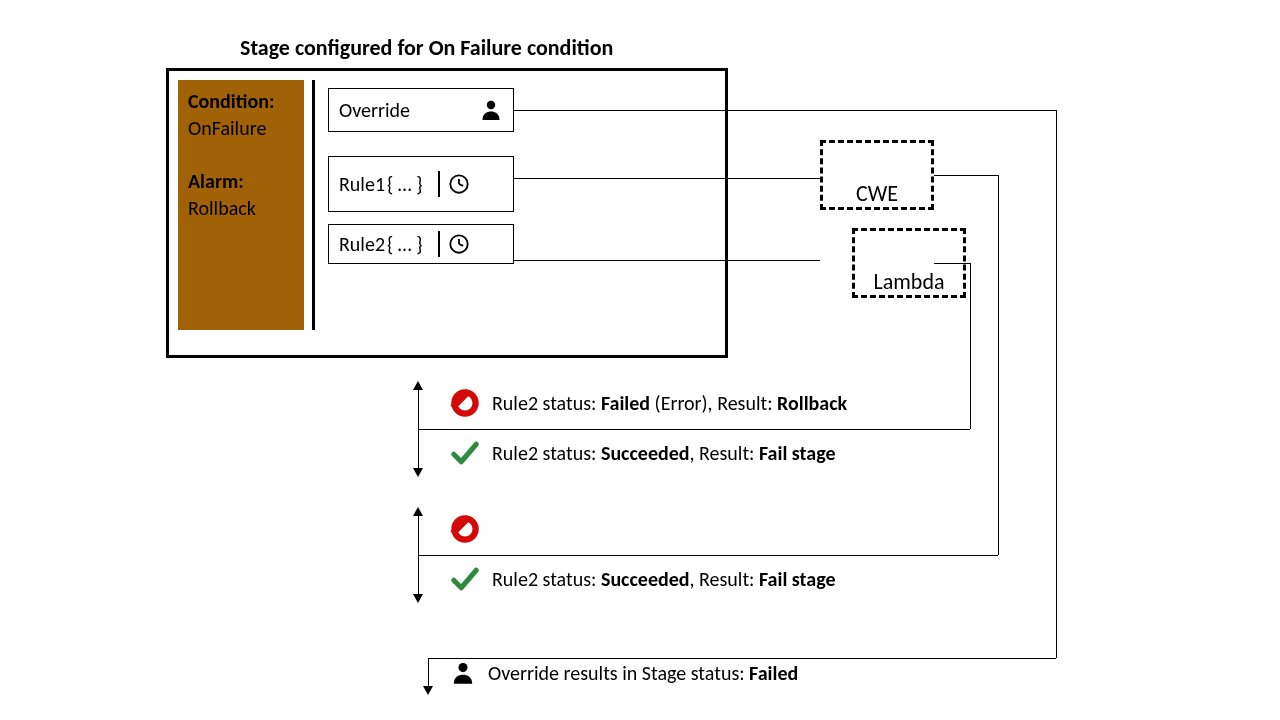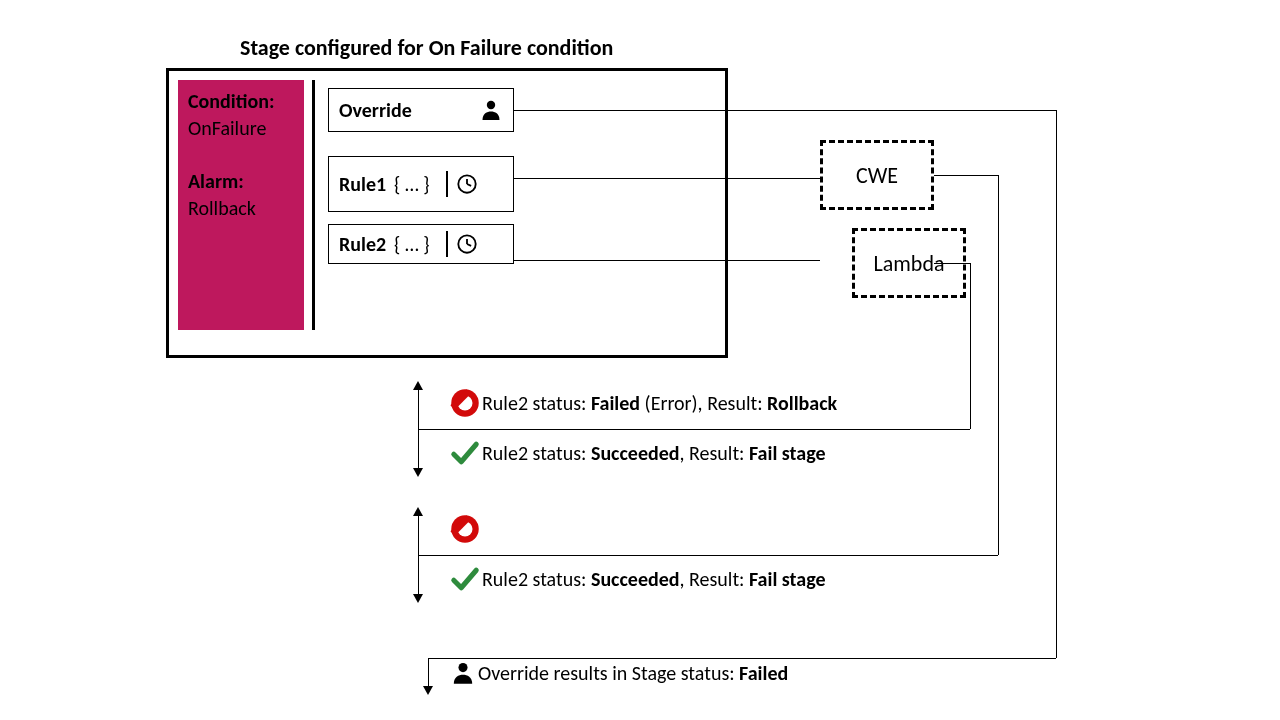--- a/index.html
+++ b/index.html
@@ -17,74 +17,74 @@
     position: absolute;
     font-weight: bold;
     font-size: 22px;
   }
   .stage-box {
     position: absolute;
     border: 3px solid #000;
   }
   .sidebar {
     position: absolute;
-    background: #be185d;
+    background: #a16207;
     padding: 8px 10px;
     font-size: 20px;
     line-height: 1.35;
   }
   .sidebar .label { font-weight: bold; }
   .vdiv {
     position: absolute;
     width: 0;
     border-left: 3px solid #000;
   }
   .rule-box {
     position: absolute;
     border: 1.5px solid #000;
     display: flex;
     align-items: center;
     padding: 0 10px;
     font-size: 20px;
     background: #fff;
   }
-  .rule-box .rname { font-weight: bold; margin-right: 8px; }
+  .rule-box .rname { font-weight: normal; margin-right: 2px; }
   .rule-box .rbody { margin-right: 8px; }
   .rule-box .sep {
     width: 0;
     height: 26px;
     border-left: 2px solid #000;
     margin: 0 8px;
   }
   .dashed-box {
     position: absolute;
     border: 3px dashed #000;
     display: flex;
-    align-items: center;
+    align-items: flex-end;
     justify-content: center;
     font-size: 22px;
     background: #fff;
   }
   .hline {
     position: absolute;
     height: 0;
     border-top: 1px solid #000;
   }
   .vline {
     position: absolute;
     width: 0;
     border-left: 1px solid #000;
   }
   .status-row {
     position: absolute;
     display: flex;
     align-items: center;
     font-size: 20px;
   }
-  .status-row .txt { margin-left: 2px; }
+  .status-row .txt { margin-left: 12px; }
   .status-row b { font-weight: bold; }
   .icon { flex: 0 0 auto; }
   svg { display: block; }
   .arrow-up, .arrow-down {
     position: absolute;
     width: 0; height: 0;
     border-left: 5px solid transparent;
     border-right: 5px solid transparent;
   }
   .arrow-up { border-bottom: 9px solid #000; }

